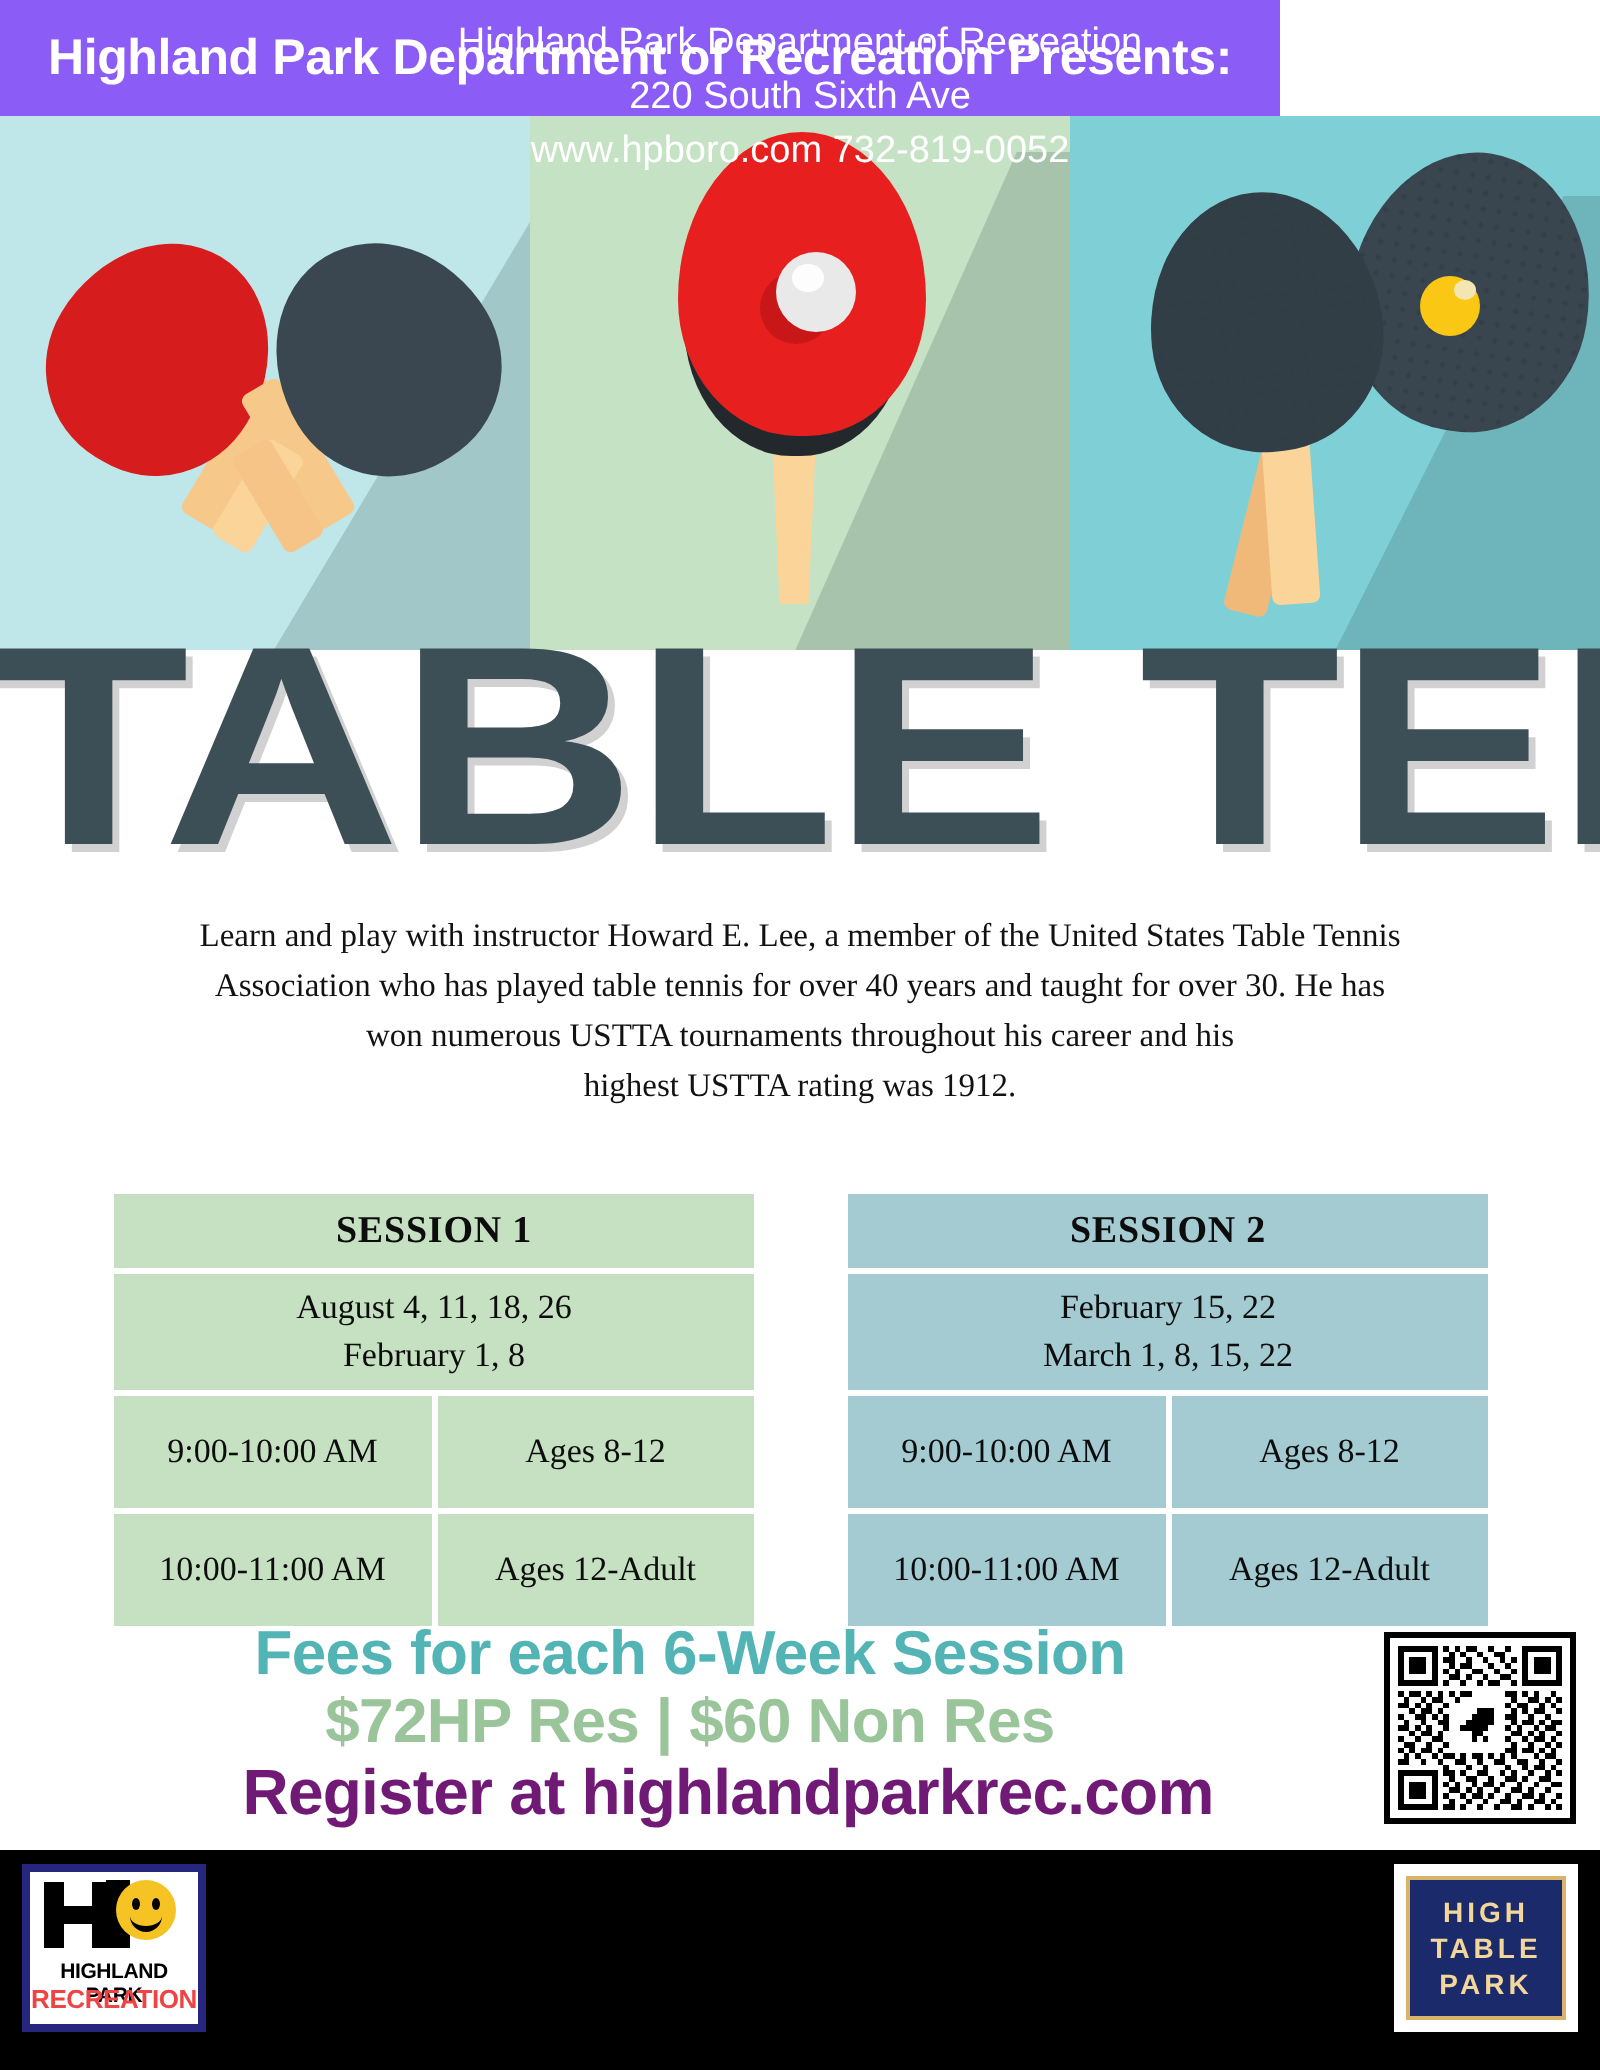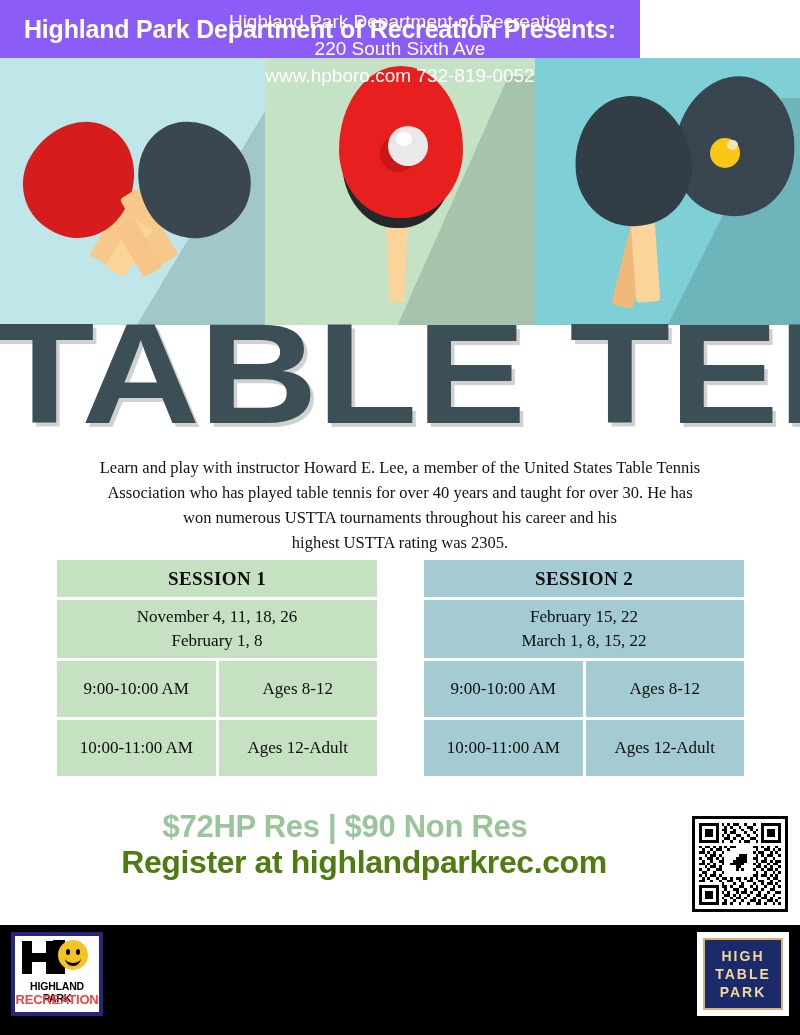--- a/index.html
+++ b/index.html
@@ -48,31 +48,31 @@
   .tbl{position:absolute;top:0;width:320px;}
   .tbl.left{left:57px;}
   .tbl.right{left:424px;}
   .row{display:flex;margin-bottom:3px;}
   .cell{box-sizing:border-box;display:flex;align-items:center;justify-content:center;
         text-align:center;font-size:17px;color:#0d0d0d;
         font-family:"Liberation Serif","Liberation Sans",sans-serif;}
   .c-full{width:320px;}
   .c-half{width:173px;}
   .c-half+.c-half{margin-left:3px;}
-  .head{height:37px;font-weight:bold;font-size:19px;letter-spacing:.4px;}
+  .head{height:37px;font-weight:bold;font-size:19px;letter-spacing:.4px;margin-top:37px;}
   .dates{height:58px;flex-direction:column;line-height:24px;}
   .slot{height:56px;}
   .g{background:#c6e0c2;}
   .b{background:#a3cbd1;}
 
   
   .fees{position:absolute;left:0;top:810px;width:690px;text-align:center;}
   .fee1{font-size:31px;font-weight:bold;color:#52b4b4;line-height:34px;letter-spacing:-.3px;}
   .fee2{font-size:31px;font-weight:bold;color:#9ac49a;line-height:34px;letter-spacing:-.3px;}
-  .fee3{font-size:32px;font-weight:bold;color:#4d7c0f;line-height:36px;letter-spacing:-.4px;padding-left:38px;}
+  .fee3{font-size:32px;font-weight:bold;color:#701a75;line-height:36px;letter-spacing:-.4px;padding-left:38px;}
 
   
   .qr{position:absolute;left:692px;top:816px;width:96px;height:96px;background:#fff;
       border:3px solid #000;box-sizing:border-box;padding:4px;}
   .qr svg{display:block;width:100%;height:100%;}
 
   
   .footer{position:absolute;left:0;top:925px;width:800px;height:110px;background:#000;}
   .foot-text{position:absolute;left:160px;top:8px;width:480px;text-align:center;color:#fff;
              font-size:19px;line-height:27px;
@@ -174,32 +174,32 @@
   </div>
 
   <div class="title-wrap">
     <div class="title">TABLE TENNIS</div>
   </div>
 
   <div class="blurb">
     <span>Learn and play with instructor Howard E. Lee, a member of the United States Table Tennis</span>
     <span>Association who has played table tennis for over 40 years and taught for over 30. He has</span>
     <span>won numerous USTTA tournaments throughout his career and his</span>
-    <span>highest USTTA rating was 2305.</span>
+    <span>highest USTTA rating was 1912.</span>
   </div>
 
   <div class="tables">
 
     <div class="tbl left">
       <div class="row">
         <div class="cell c-full head g">SESSION 1</div>
       </div>
       <div class="row">
         <div class="cell c-full dates g">
-          <div>November 4, 11, 18, 26</div>
+          <div>August 4, 11, 18, 26</div>
           <div>February 1, 8</div>
         </div>
       </div>
       <div class="row">
         <div class="cell c-half slot g">9:00-10:00 AM</div>
         <div class="cell c-half slot g">Ages 8-12</div>
       </div>
       <div class="row">
         <div class="cell c-half slot g">10:00-11:00 AM</div>
         <div class="cell c-half slot g">Ages 12-Adult</div>
@@ -221,21 +221,22 @@
         <div class="cell c-half slot b">Ages 8-12</div>
       </div>
       <div class="row">
         <div class="cell c-half slot b">10:00-11:00 AM</div>
         <div class="cell c-half slot b">Ages 12-Adult</div>
       </div>
     </div>
   </div>
 
   <div class="fees">
-    <div class="fee2">$72HP Res | $90 Non Res</div>
+    <div class="fee1">Fees for each 6-Week Session</div>
+    <div class="fee2">$72HP Res | $60 Non Res</div>
     <div class="fee3">Register at highlandparkrec.com</div>
   </div>
 
   <div class="qr">
     <svg viewBox="0 0 29 29" shape-rendering="crispEdges">
       <rect width="29" height="29" fill="#fff"></rect>
       <g fill="#000">
         <rect x="0" y="0" width="7" height="1"></rect>
           <rect x="0" y="6" width="7" height="1"></rect>
         <rect x="0" y="0" width="1" height="7"></rect>

